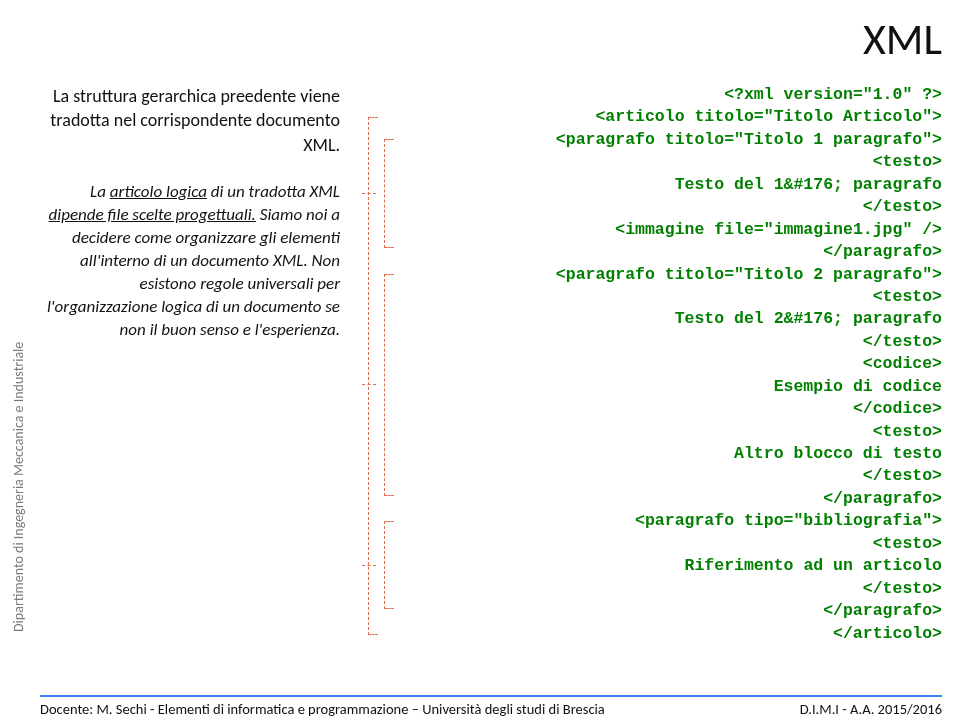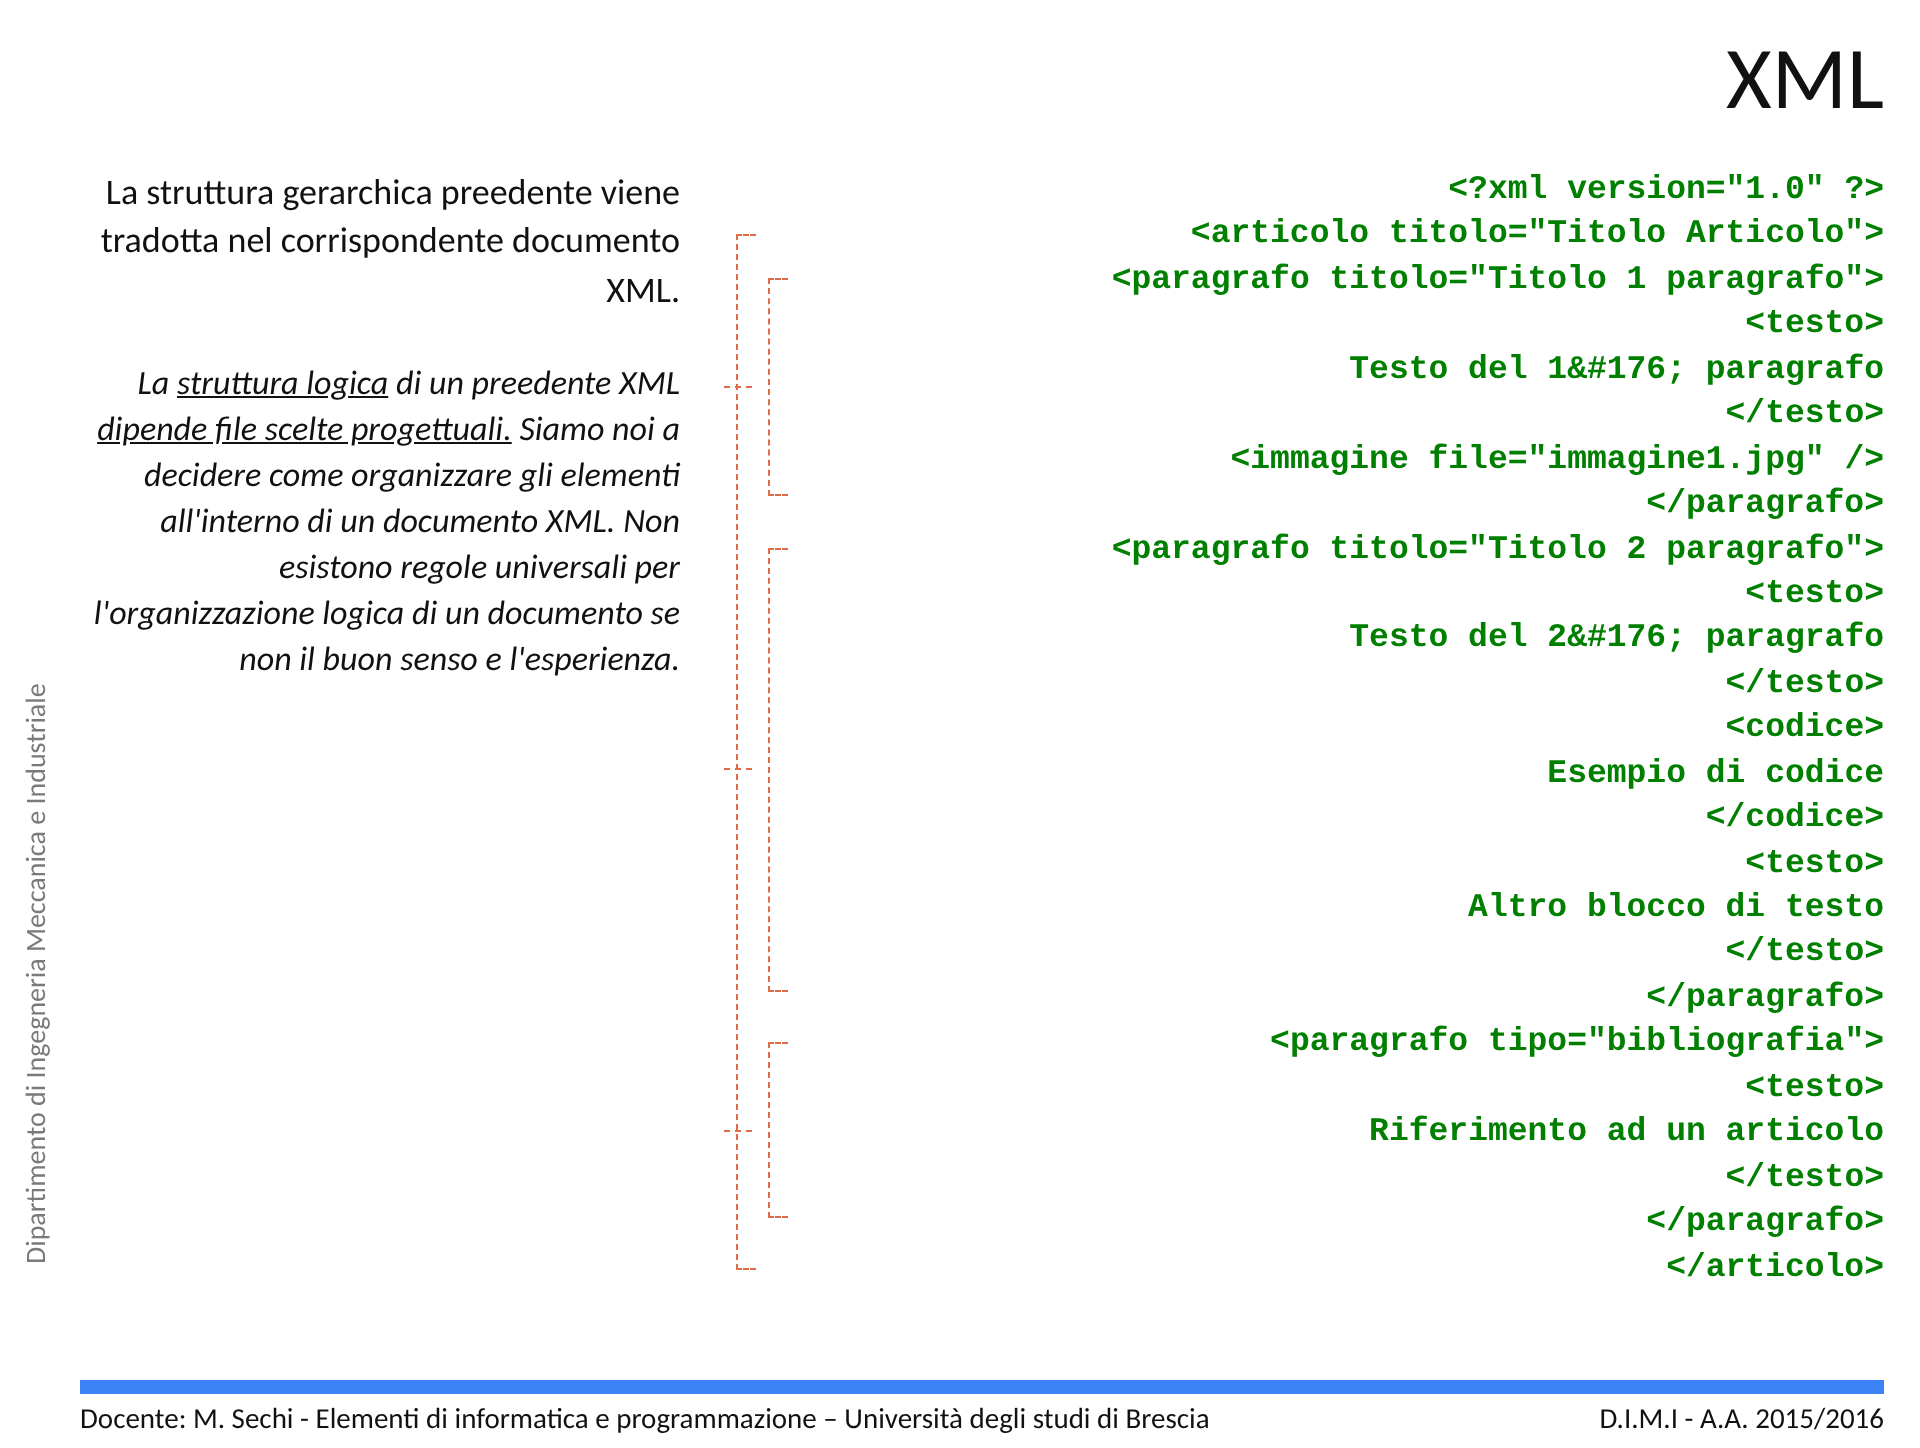--- a/index.html
+++ b/index.html
@@ -59,21 +59,21 @@
     line-height: 1.36;
   }
   
   .brk { position: absolute; border: 1.5px dashed #e06d4a; border-right: none; }
   .brk.top-bottom { border-top: 1.5px dashed #e06d4a; border-bottom: 1.5px dashed #e06d4a; border-left: 1.5px dashed #e06d4a; }
   .tick { position: absolute; width: 14px; border-top: 1.5px dashed #e06d4a; }
 
   .footer {
     position: absolute;
     left: 40px; right: 18px; bottom: 6px;
-    border-top: 7px solid #3b82f6;
+    border-top: 2px solid #3b82f6;
     padding-top: 3px;
     font-size: 14.5px;
     color: #111;
     display: flex;
     justify-content: space-between;
   }
 </style>
 </head>
 <body>
 
@@ -81,21 +81,21 @@
   <span>Dipartimento di Ingegneria Meccanica e Industriale</span>
 </div>
 
 <div class="page">
   <div class="title">XML</div>
 
   <div class="cols">
     <div class="left">
       <div class="p1">La struttura gerarchica preedente viene tradotta nel corrispondente documento XML.</div>
       <div class="p3">
-        <span>La </span><span class="u">struttura logica</span><span> di un preedente XML </span><span class="u">dipende file scelte progettuali.</span><span> Siamo noi a decidere come organizzare gli elementi all'interno di un documento XML. Non esistono regole universali per l'organizzazione logica di un documento se non il buon senso e l'esperienza.</span>
+        <span>La </span><span class="u">articolo logica</span><span> di un tradotta XML </span><span class="u">dipende file scelte progettuali.</span><span> Siamo noi a decidere come organizzare gli elementi all'interno di un documento XML. Non esistono regole universali per l'organizzazione logica di un documento se non il buon senso e l'esperienza.</span>
       </div>
     </div>
 
     <div class="right">
 
       <div class="brk top-bottom" style="left:6px; top:33px; width:10px; height:518px;"></div>
 
       <div class="brk top-bottom" style="left:22px; top:55px; width:10px; height:109px;"></div>
       <div class="tick" style="left:0px; top:109px;"></div>
 

